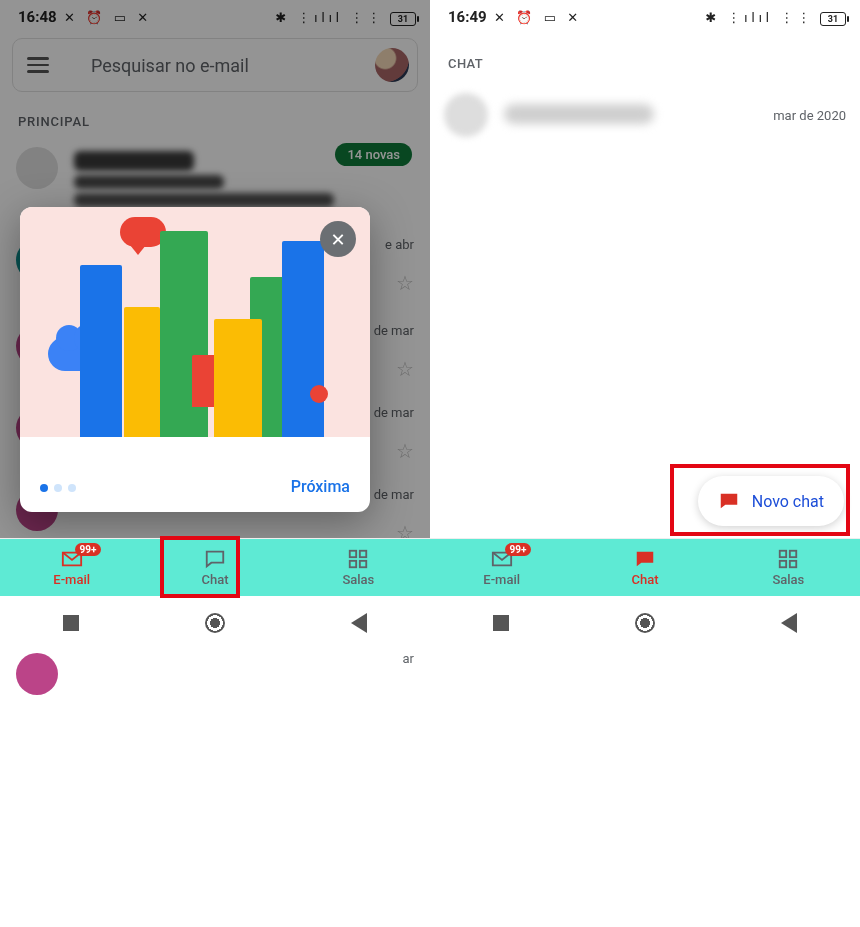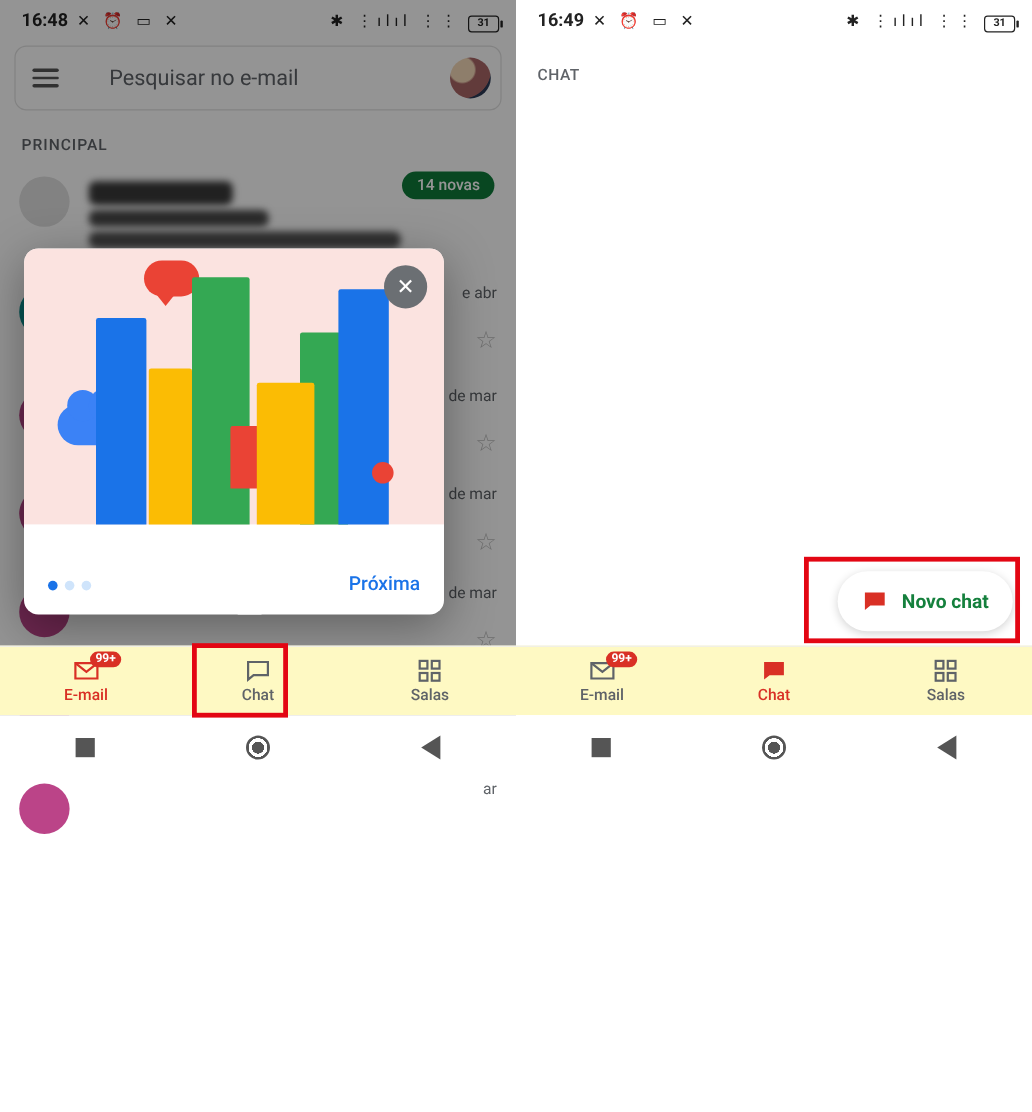--- a/index.html
+++ b/index.html
@@ -48,21 +48,21 @@
   .popup .body { padding:18px 14px 10px; text-align:center; }
   .popup h2 { font-size:22px; font-weight:400; color:#202124; line-height:1.25; }
   .popup p  { font-size:14.5px; color:#5f6368; margin-top:12px; line-height:1.35; }
   .popup .footer { display:flex; align-items:center; justify-content:space-between; padding:12px 20px 16px; }
   .dots span{ display:inline-block; width:8px; height:8px; border-radius:50%; background:#cfe4fb; margin-right:6px;}
   .dots span.on{ background:#1a73e8; }
   .popup .next { color:#1a73e8; font-size:16px; font-weight:500; cursor:pointer;}
   .caret { position:absolute; left:176px; bottom:-10px; width:0; height:0; border-left:12px solid transparent; border-right:12px solid transparent; border-top:12px solid #fff;}
 
   
-  .tabbar { position:absolute; left:0; right:0; bottom:54px; height:58px; background:#fef9c3; display:flex; border-top:1px solid #eee; z-index:40;}
+  .tabbar { position:absolute; left:0; right:0; bottom:54px; height:58px; background:#5eead4; display:flex; border-top:1px solid #eee; z-index:40;}
   .tab { flex:1; display:flex; flex-direction:column; align-items:center; justify-content:center; font-size:13px; color:#5f6368; cursor:pointer; position:relative;}
   .tab.active { color:#d93025; }
   .tab svg { width:22px; height:22px; fill:currentColor; }
   .tab .lbl { margin-top:2px; font-weight:500;}
   .count { position:absolute; top:4px; left:52%; background:#d93025; color:#fff; font-size:10px; padding:1px 5px; border-radius:8px; font-weight:700;}
 
   
   .nav { position:absolute; left:0; right:0; bottom:0; height:54px; display:flex; align-items:center; justify-content:space-around; z-index:40; background:#fff;}
   .nav .sq{ width:16px; height:16px; background:#555;}
   .nav .ci2{ width:20px; height:20px; border-radius:50%; background:radial-gradient(circle,#555 0 35%, #fff 36% 55%, #555 56% 100%);}
@@ -74,21 +74,21 @@
   
   .chatrow { display:flex; align-items:center; padding:14px 14px; }
   .chatrow .avc { width:44px;height:44px;border-radius:50%; background:#ddd; filter:blur(3px); margin-right:16px;}
   .chatrow .nm { flex:1; height:22px; }
   .chatrow .nm .bl{ display:inline-block; height:20px; width:150px; background:#cfcfcf; border-radius:10px; filter:blur(5px);}
   .chatrow .dt { font-size:13px; color:#5f6368; }
 
   
   .fab { position:absolute; right:16px; bottom:124px; background:#fff; border-radius:30px; padding:14px 20px; display:flex; align-items:center; box-shadow:0 2px 8px rgba(0,0,0,.18); z-index:30; cursor:pointer;}
   .fab svg{ width:22px; height:22px; fill:#d93025; margin-right:12px;}
-  .fab span{ color:#15803d; font-size:16px; font-weight:700;}
+  .fab span{ color:#1d4ed8; font-size:16px; font-weight:400;}
 
   
   .cloud{ position:absolute; width:60px; height:34px; background:#3b82f6; border-radius:18px; }
   .cloud::before,.cloud::after{content:"";position:absolute;background:#3b82f6;border-radius:50%;}
   .cloud::before{width:26px;height:26px;left:8px;top:-12px;}
   .cloud::after{width:30px;height:30px;left:26px;top:-14px;}
   .speech{position:absolute;width:46px;height:30px;background:#ea4335;border-radius:16px;}
   .speech::after{content:"";position:absolute;left:10px;bottom:-8px;border-left:8px solid transparent;border-right:8px solid transparent;border-top:10px solid #ea4335;}
   .star5{position:absolute;color:#fbbc04;font-size:40px;}
 </style>
@@ -226,20 +226,25 @@
   <div class="statusbar">
     <span><b>16:49</b>&nbsp;&nbsp;<span class="icons">✕ ⏰ ▭ ✕</span></span>
     <span><span class="icons">✱ ⋮ılıl ⋮⋮</span>&nbsp;<span class="batt">
           <span class="batt-box">31</span>
         </span></span>
   </div>
 
 
   <div class="section-label">CHAT</div>
 
+  <div class="chatrow">
+    <div class="avc"></div>
+    <div class="nm"><span class="bl"></span></div>
+    <div class="dt">mar de 2020</div>
+  </div>
 
   <div class="fab">
     <svg viewBox="0 0 24 24">
         <path d="M3 4h18v12H8l-5 4z"></path>
       </svg>
     <span>Novo chat</span>
   </div>
 
   <div class="tabbar">
     <div class="tab">

